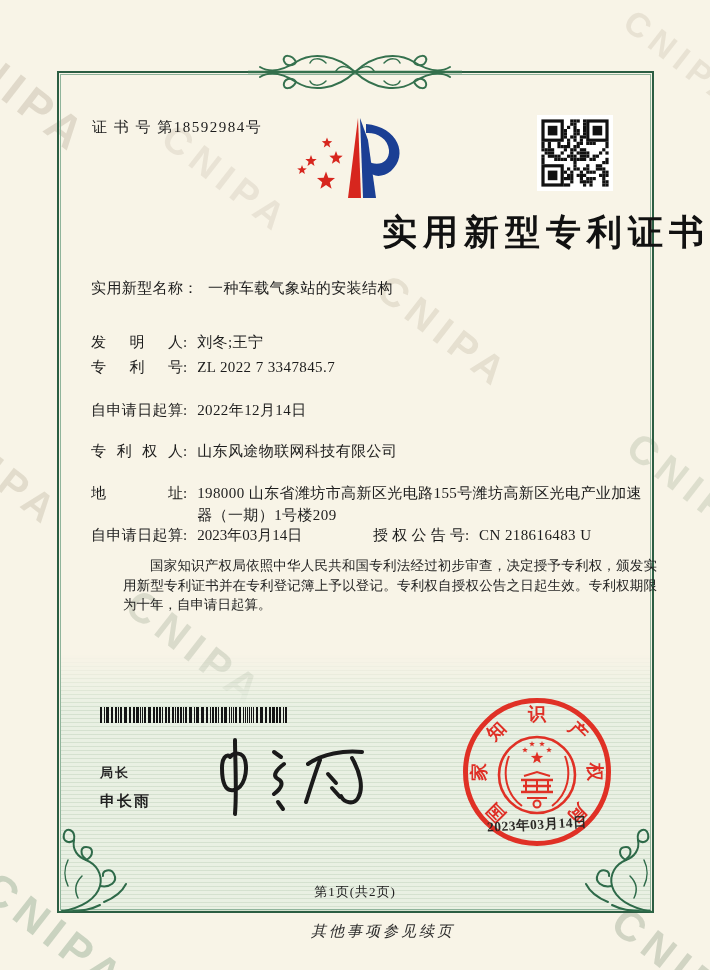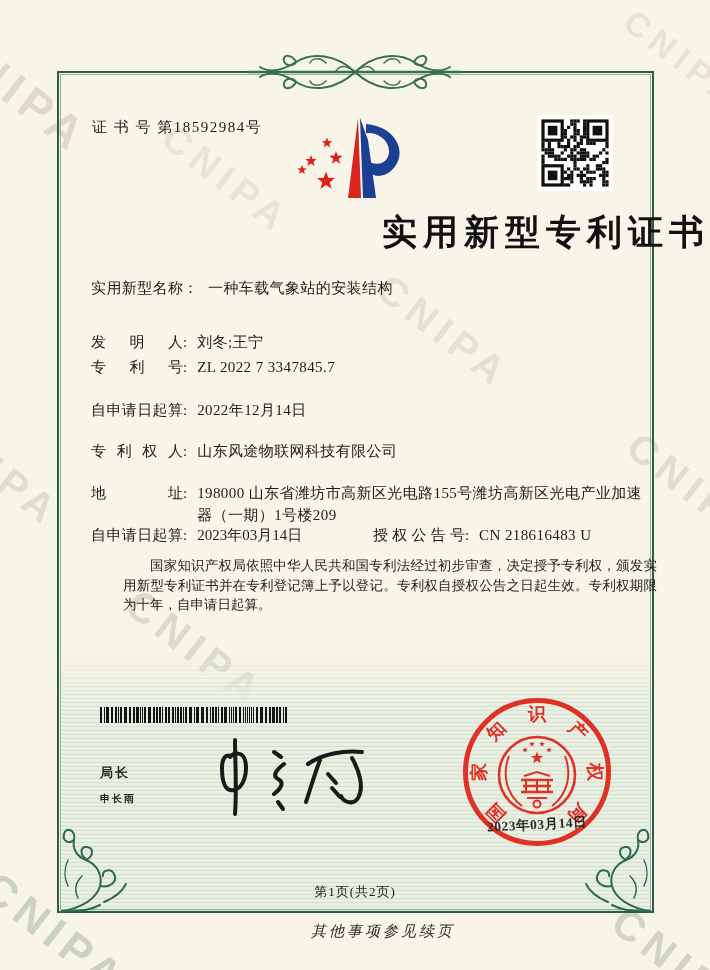--- a/index.html
+++ b/index.html
@@ -63,21 +63,21 @@
   .legal{
     position:absolute;left:91px;top:556px;width:534px;
     font-size:13.5px;line-height:19.5px;color:#242424;
     text-align:justify;
     margin-left:32px;
   }
   .legal p{margin:0 0 3px 0;text-indent:2em;}
   
   .barcode{position:absolute;left:100px;top:707px;}
   .chief-title{position:absolute;left:100px;top:764px;font-family:"Liberation Sans","DejaVu Sans",sans-serif;font-size:13px;font-weight:600;letter-spacing:2px;color:#222;}
-  .chief-name{position:absolute;left:100px;top:792px;font-family:"Liberation Sans","DejaVu Sans",sans-serif;font-size:10px;font-weight:600;letter-spacing:2px;color:#222;}
+  .chief-name{position:absolute;left:100px;top:792px;font-family:"Liberation Sans","DejaVu Sans",sans-serif;font-size:15px;font-weight:600;letter-spacing:2px;color:#222;}
   .signature{position:absolute;left:208px;top:726px;}
   
   .seal{position:absolute;left:463px;top:698px;width:148px;height:148px;opacity:.93;}
   .seal-ring{position:absolute;inset:0;border:5.5px solid #e02318;border-radius:50%;box-sizing:border-box;}
   .sealch{
     position:absolute;width:20px;height:22px;text-align:center;
     font-size:18px;font-weight:700;color:#df2118;line-height:22px;
   }
   .seal-emblem{position:absolute;left:33px;top:36px;}
   .seal-date{

